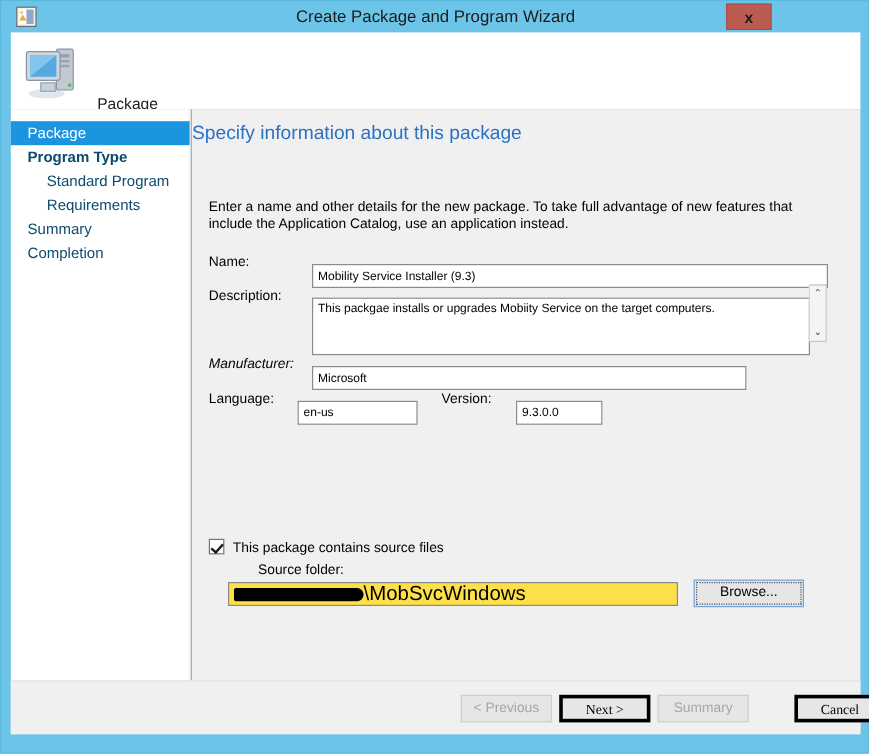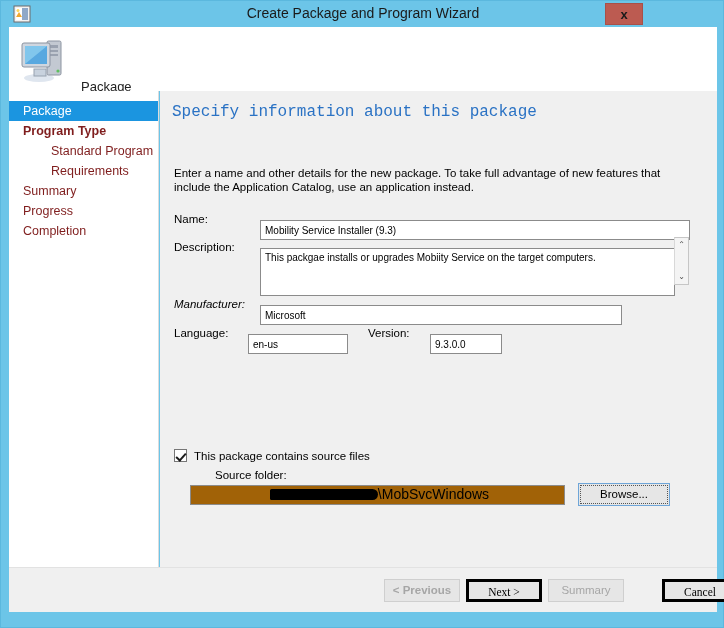--- a/index.html
+++ b/index.html
@@ -98,44 +98,44 @@
   .nav-list {
     position: absolute;
     left: 0; top: 10px;
     width: 149px;
   }
   .nav-item {
     height: 20px;
     line-height: 20px;
     font-size: 12.5px;
     padding-left: 14px;
-    color: #7f1d1d;
+    color: #0c4a6e;
     cursor: pointer;
     white-space: nowrap;
   }
   .nav-item.selected {
     background: #1b95e0;
     color: #ffffff;
   }
   .nav-item.bold { font-weight: bold; }
-  .nav-item.sub { padding-left: 42px; }
+  .nav-item.sub { padding-left: 30px; }
 
   .content {
     position: absolute;
     left: 159px; top: 90px;
     width: 557px;
     height: 520px;
     background: #f0f0f0;
   }
   .page-heading {
     position: absolute;
-    left: 12px; top: 12px;
+    left: 0; top: 12px;
     font-size: 16px;
     color: #2a72c4;
-    font-family: Liberation Mono, monospace;
+    font-family: Liberation Sans, sans-serif;
   }
   .intro {
     position: absolute;
     left: 14px; top: 75px;
     width: 492px;
     font-size: 11.5px;
     line-height: 14px;
     color: #000000;
   }
 
@@ -209,29 +209,28 @@
 
   .srcfolder-label {
     position: absolute;
     left: 55px; top: 378px;
     font-size: 11.5px;
   }
   .srcfolder-box {
     position: absolute;
     left: 30px; top: 394px;
     width: 375px; height: 20px;
-    background: #a16207;
+    background: #fde047;
     border: 1px solid #8b8b8b;
     box-sizing: border-box;
-    font-size: 14px;
+    font-size: 17px;
     line-height: 17px;
     padding-left: 4px;
     overflow: hidden;
     white-space: nowrap;
-    text-align: center;
   }
   .redaction {
     display: inline-block;
     width: 108px;
     height: 11px;
     background: #000000;
     vertical-align: -1px;
     border-radius: 2px 7px 7px 2px;
   }
   .browse-btn {
@@ -313,21 +312,20 @@
     <div class="banner-label">Package</div>
   </div>
 
   <div class="sidebar">
     <div class="nav-list">
       <div class="nav-item selected">Package</div>
       <div class="nav-item bold">Program Type</div>
       <div class="nav-item sub">Standard Program</div>
       <div class="nav-item sub">Requirements</div>
       <div class="nav-item">Summary</div>
-      <div class="nav-item">Progress</div>
       <div class="nav-item">Completion</div>
     </div>
   </div>
 
   <div class="content">
     <div class="page-heading">Specify information about this package</div>
     <div class="intro">Enter a name and other details for the new package. To take full advantage of new features that include the Application Catalog, use an application instead.</div>
 
     <div class="field-label" style="left:14px; top:122px;">Name:</div>
     <input class="txt" style="left: 100px; top: 118px; width: 430px; height: 20px;" value="Mobility Service Installer (9.3)">
@@ -354,19 +352,19 @@
     <div class="srcfolder-label">Source folder:</div>
     <div class="srcfolder-box">
       <span class="redaction"></span><span>\MobSvcWindows</span>
     </div>
     <div class="browse-btn">
       <div class="browse-inner">Browse...</div>
     </div>
   </div>
 
   <div class="footer">
-    <div class="btn disabled" style="left:375px;font-weight:bold;">&lt; Previous</div>
+    <div class="btn disabled" style="left:375px;">&lt; Previous</div>
     <div class="btn enabled" style="left:457px;">Next &gt;</div>
     <div class="btn disabled" style="left:539px;">Summary</div>
     <div class="btn enabled" style="left:621px;margin-left:32px;">Cancel</div>
   </div>
 
 </div>
 
 </body></html>

